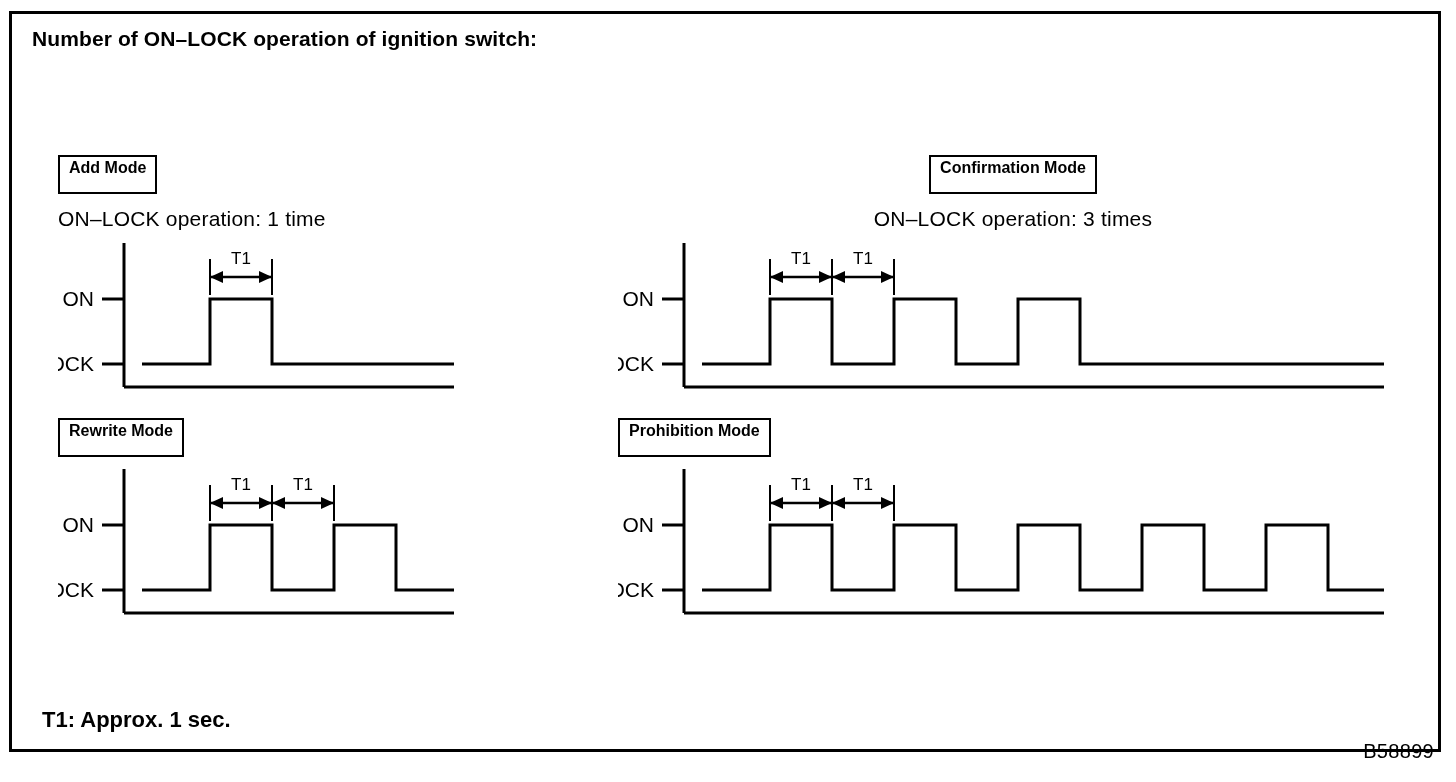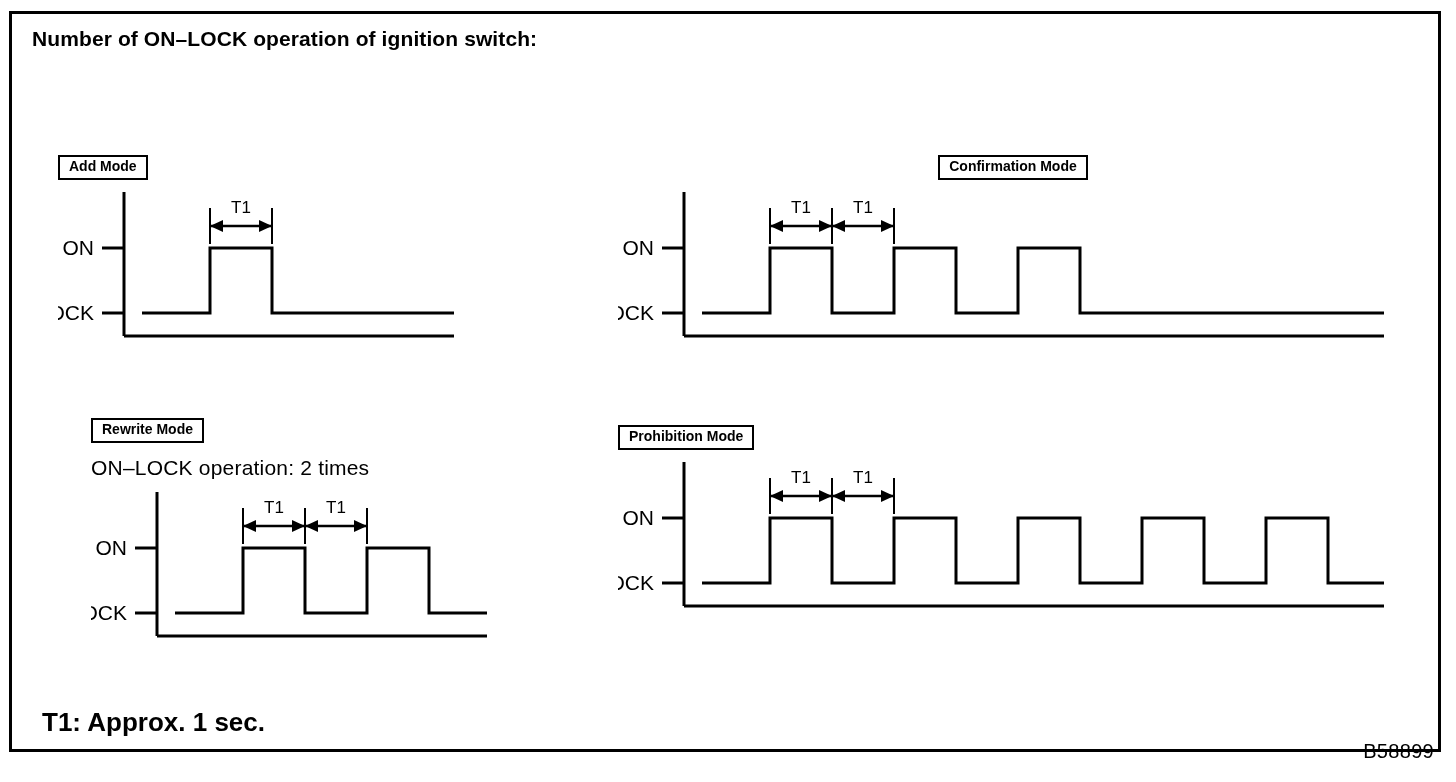--- a/index.html
+++ b/index.html
@@ -38,22 +38,22 @@
     letter-spacing: 0.1px;
     white-space: nowrap;
   }
   
   .mode-block {
     position: absolute;
   }
   .mode-badge {
     display: inline-block;
     border: 2.5px solid #000000;
-    padding: 2px 9px 3px 9px;
-    font-size: 14px;
+    padding: 2px 9px 15px 9px;
+    font-size: 16px;
     font-weight: bold;
     line-height: 1.12;
     white-space: nowrap;
   }
   .mode-subtitle {
     font-size: 21px;
     font-weight: normal;
     white-space: nowrap;
     margin-top: 13px;
     letter-spacing: 0.2px;
@@ -73,21 +73,21 @@
   text.t1-label {
     font-family: "Liberation Sans", sans-serif;
     font-size: 17px;
     fill: #000000;
   }
   
   #footer-note {
     position: absolute;
     left: 42px;
     top: 707px;
-    font-size: 26px;
+    font-size: 22px;
     font-weight: bold;
     white-space: nowrap;
   }
   
   #reference-code {
     position: absolute;
     right: 22px;
     top: 740px;
     font-size: 20px;
     font-family: "Liberation Sans", sans-serif;
@@ -99,20 +99,21 @@
 <body>
 
 <div id="page">
 
   <div id="figure-frame"></div>
 
   <div id="figure-title">Number of ON–LOCK operation of ignition switch:</div>
 
   <div class="mode-block" id="panel-0" style="left:58px; top:155px;">
     <div class="mode-badge">Add Mode</div>
+    <div class="mode-subtitle">ON–LOCK operation: 1 time</div>
     <div class="mode-chart">
         <svg width="420" height="160" viewBox="0 0 420 160">
           <line x1="66" y1="6" x2="66" y2="150" stroke="#000" stroke-width="3"></line>
           <line x1="66" y1="150" x2="396" y2="150" stroke="#000" stroke-width="3"></line>
           <line x1="44" y1="62" x2="66" y2="62" stroke="#000" stroke-width="3"></line>
           <line x1="44" y1="127" x2="66" y2="127" stroke="#000" stroke-width="3"></line>
           <text x="36" y="69" text-anchor="end" class="axis-label">ON</text>
           <text x="36" y="134" text-anchor="end" class="axis-label">LOCK</text>
           <polyline points="84,127 152,127 152,62 214,62 214,127 396,127" fill="none" stroke="#000" stroke-width="3" stroke-linejoin="miter"></polyline>
           <line x1="152" y1="22" x2="152" y2="58" stroke="#000" stroke-width="2"></line>
@@ -120,20 +121,21 @@
           <line x1="152" y1="40" x2="214" y2="40" stroke="#000" stroke-width="2.6"></line>
           <polygon points="152,40 165,34 165,46" fill="#000"></polygon>
           <polygon points="214,40 201,34 201,46" fill="#000"></polygon>
           <text x="183" y="27" text-anchor="middle" class="t1-label">T1</text>
         </svg>
       </div>
   </div>
 
   <div class="mode-block" id="panel-1" style="left:618px; top:155px;text-align:center;">
     <div class="mode-badge">Confirmation Mode</div>
+    <div class="mode-subtitle">ON–LOCK operation: 3 times</div>
     <div class="mode-chart">
         <svg width="790" height="160" viewBox="0 0 790 160">
           <line x1="66" y1="6" x2="66" y2="150" stroke="#000" stroke-width="3"></line>
           <line x1="66" y1="150" x2="766" y2="150" stroke="#000" stroke-width="3"></line>
           <line x1="44" y1="62" x2="66" y2="62" stroke="#000" stroke-width="3"></line>
           <line x1="44" y1="127" x2="66" y2="127" stroke="#000" stroke-width="3"></line>
           <text x="36" y="69" text-anchor="end" class="axis-label">ON</text>
           <text x="36" y="134" text-anchor="end" class="axis-label">LOCK</text>
           <polyline points="84,127 152,127 152,62 214,62 214,127 276,127 276,62 338,62 338,127 400,127 400,62 462,62 462,127 766,127" fill="none" stroke="#000" stroke-width="3" stroke-linejoin="miter"></polyline>
           <line x1="152" y1="22" x2="152" y2="58" stroke="#000" stroke-width="2"></line>
@@ -144,23 +146,22 @@
           <polygon points="214,40 201,34 201,46" fill="#000"></polygon>
           <text x="183" y="27" text-anchor="middle" class="t1-label">T1</text>
           <line x1="214" y1="40" x2="276" y2="40" stroke="#000" stroke-width="2.6"></line>
           <polygon points="214,40 227,34 227,46" fill="#000"></polygon>
           <polygon points="276,40 263,34 263,46" fill="#000"></polygon>
           <text x="245" y="27" text-anchor="middle" class="t1-label">T1</text>
         </svg>
       </div>
   </div>
 
-  <div class="mode-block" id="panel-2" style="left:58px; top:418px;margin-left:33px;">
+  <div class="mode-block" id="panel-2" style="left:58px; top:418px;">
     <div class="mode-badge">Rewrite Mode</div>
-    <div class="mode-subtitle">ON–LOCK operation: 2 times</div>
     <div class="mode-chart">
         <svg width="420" height="160" viewBox="0 0 420 160">
           <line x1="66" y1="6" x2="66" y2="150" stroke="#000" stroke-width="3"></line>
           <line x1="66" y1="150" x2="396" y2="150" stroke="#000" stroke-width="3"></line>
           <line x1="44" y1="62" x2="66" y2="62" stroke="#000" stroke-width="3"></line>
           <line x1="44" y1="127" x2="66" y2="127" stroke="#000" stroke-width="3"></line>
           <text x="36" y="69" text-anchor="end" class="axis-label">ON</text>
           <text x="36" y="134" text-anchor="end" class="axis-label">LOCK</text>
           <polyline points="84,127 152,127 152,62 214,62 214,127 276,127 276,62 338,62 338,127 396,127" fill="none" stroke="#000" stroke-width="3" stroke-linejoin="miter"></polyline>
           <line x1="152" y1="22" x2="152" y2="58" stroke="#000" stroke-width="2"></line>
@@ -171,21 +172,21 @@
           <polygon points="214,40 201,34 201,46" fill="#000"></polygon>
           <text x="183" y="27" text-anchor="middle" class="t1-label">T1</text>
           <line x1="214" y1="40" x2="276" y2="40" stroke="#000" stroke-width="2.6"></line>
           <polygon points="214,40 227,34 227,46" fill="#000"></polygon>
           <polygon points="276,40 263,34 263,46" fill="#000"></polygon>
           <text x="245" y="27" text-anchor="middle" class="t1-label">T1</text>
         </svg>
       </div>
   </div>
 
-  <div class="mode-block" id="panel-3" style="left:618px; top:418px;margin-top:7px;">
+  <div class="mode-block" id="panel-3" style="left:618px; top:418px;">
     <div class="mode-badge">Prohibition Mode</div>
     <div class="mode-chart">
         <svg width="790" height="160" viewBox="0 0 790 160">
           <line x1="66" y1="6" x2="66" y2="150" stroke="#000" stroke-width="3"></line>
           <line x1="66" y1="150" x2="766" y2="150" stroke="#000" stroke-width="3"></line>
           <line x1="44" y1="62" x2="66" y2="62" stroke="#000" stroke-width="3"></line>
           <line x1="44" y1="127" x2="66" y2="127" stroke="#000" stroke-width="3"></line>
           <text x="36" y="69" text-anchor="end" class="axis-label">ON</text>
           <text x="36" y="134" text-anchor="end" class="axis-label">LOCK</text>
           <polyline points="84,127 152,127 152,62 214,62 214,127 276,127 276,62 338,62 338,127 400,127 400,62 462,62 462,127 524,127 524,62 586,62 586,127 648,127 648,62 710,62 710,127 766,127" fill="none" stroke="#000" stroke-width="3" stroke-linejoin="miter"></polyline>

